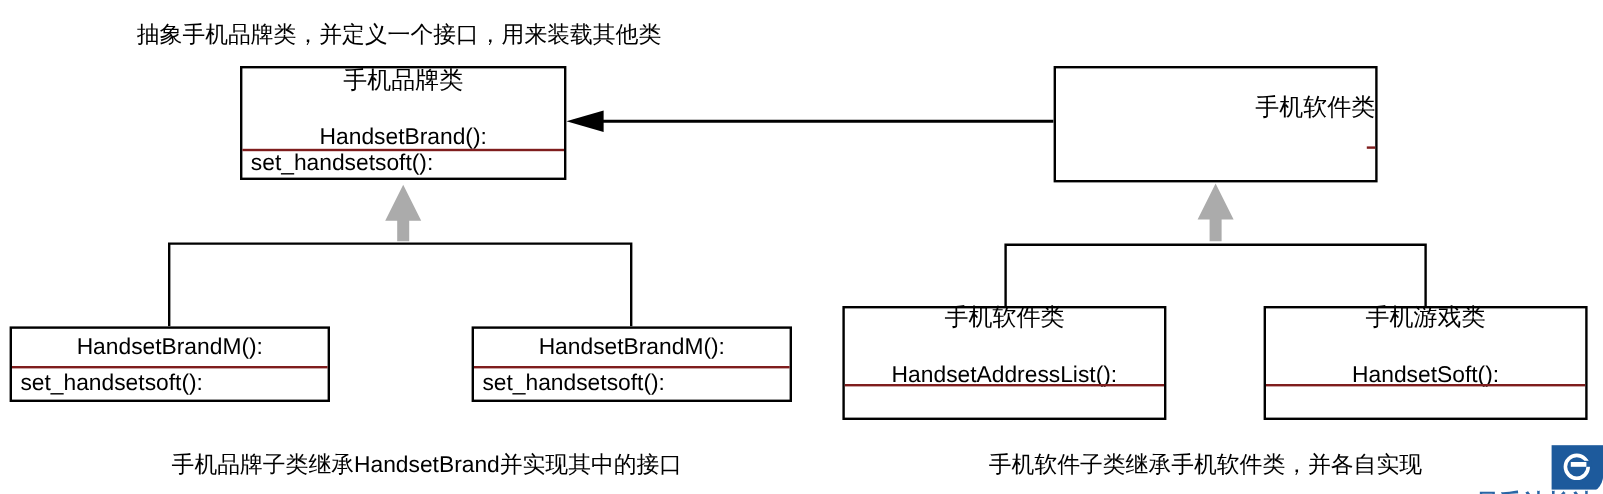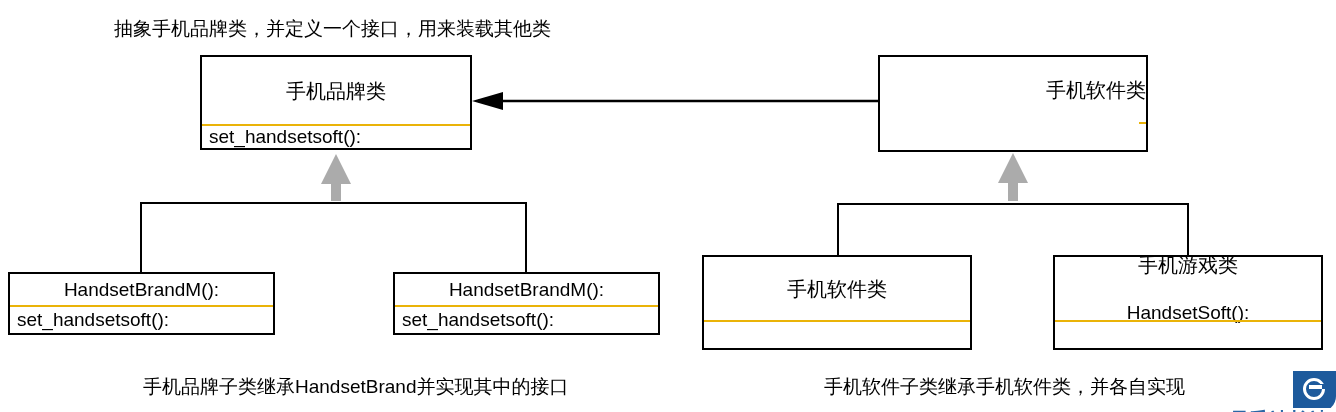--- a/index.html
+++ b/index.html
@@ -12,21 +12,21 @@
   .layer{position:absolute;left:0;top:0;width:1336px;height:412px;}
   .note{position:absolute;font-size:19px;color:#000;white-space:nowrap;}
 
   .box{
     position:absolute;border:2px solid #000;background:#fff;box-sizing:border-box;
     display:flex;flex-direction:column;z-index:2;
   }
   .head{display:flex;flex-direction:column;align-items:center;justify-content:center;flex:0 0 auto;gap:16px;}
   .head .cn{font-size:20px;line-height:32px;}
   .head .en{font-size:19px;line-height:31px;}
-  .body{flex:1;border-top:2px solid #eab308;display:flex;align-items:center;padding-left:7px;font-size:19px;}
+  .body{flex:1;border-top:2px solid #7f1d1d;display:flex;align-items:center;padding-left:7px;font-size:19px;}
 
   .watermark{
     position:absolute;right:0;bottom:0;width:138px;height:41px;background:#fff;
     display:flex;align-items:flex-end;z-index:6;flex-direction:column;
   }
   .wm-logo{width:43px;height:37px;background:#1d5a9c;position:relative;flex:0 0 auto;}
   .wm-circle{position:absolute;left:10px;top:7px;width:16px;height:16px;border:3px solid #fff;border-radius:50%;}
   .wm-notch{position:absolute;left:26px;top:13px;width:7px;height:5px;background:#1d5a9c;}
   .wm-bar{position:absolute;left:16px;top:14px;width:13px;height:4px;background:#fff;}
   .wm-text{padding:0 0 1px 4px;display:flex;flex-direction:column;}
@@ -53,20 +53,21 @@
     <polygon points="1013,153 998,183 1008,183 1008,201 1018,201 1018,183 1028,183" fill="#ababab"></polygon>
   </svg>
 
   <div class="note" style="left:114px;top:16px;">抽象手机品牌类，并定义一个接口，用来装载其他类</div>
   <div class="note" style="left:143px;top:374px;">手机品牌子类继承HandsetBrand并实现其中的接口</div>
   <div class="note" style="left:824px;top:374px;">手机软件子类继承手机软件类，并各自实现</div>
 
   <div class="box" style="left:200px;top:55px;width:272px;height:95px;">
     <div class="head" style="height:67px;">
       <div class="cn">手机品牌类</div>
+      <div class="en">HandsetBrand():</div>
     </div>
     <div class="body">set_handsetsoft():</div>
   </div>
 
   <div class="box" style="left:878px;top:55px;width:270px;height:97px;align-items:flex-end;">
     <div class="head" style="height:65px;">
       <div class="cn">手机软件类</div>
     </div>
     <div class="body"></div>
   </div>
@@ -81,20 +82,21 @@
   <div class="box" style="left:393px;top:272px;width:267px;height:63px;">
     <div class="head" style="height:31px;">
       <div class="en">HandsetBrandM():</div>
     </div>
     <div class="body">set_handsetsoft():</div>
   </div>
 
   <div class="box" style="left:702px;top:255px;width:270px;height:95px;">
     <div class="head" style="height:63px;">
       <div class="cn">手机软件类</div>
+      <div class="en">HandsetAddressList():</div>
     </div>
     <div class="body"></div>
   </div>
 
   <div class="box" style="left:1053px;top:255px;width:270px;height:95px;">
     <div class="head" style="height:63px;">
       <div class="cn">手机游戏类</div>
       <div class="en">HandsetSoft():</div>
     </div>
     <div class="body"></div>

